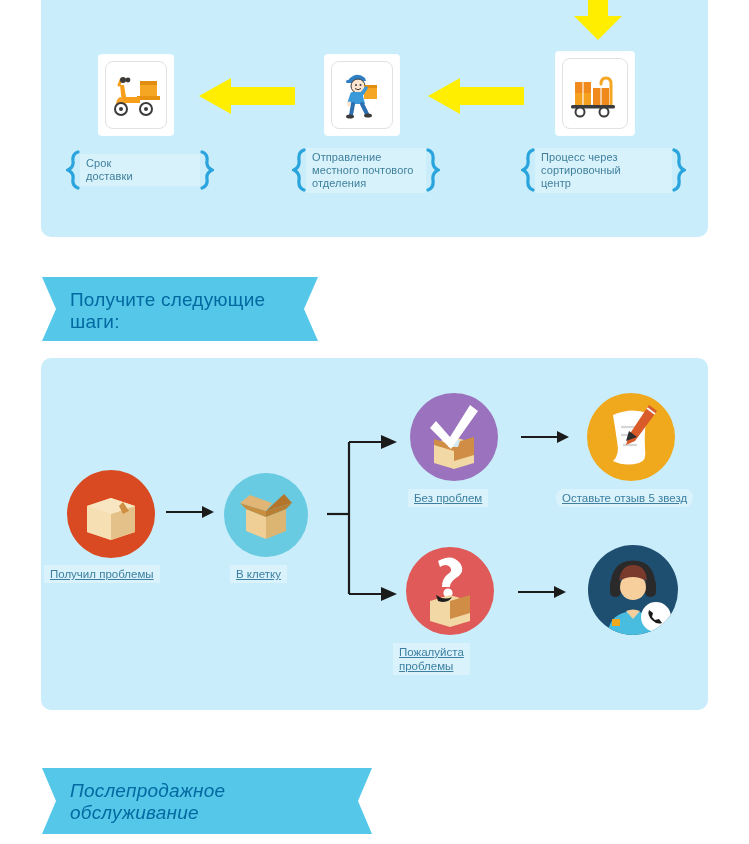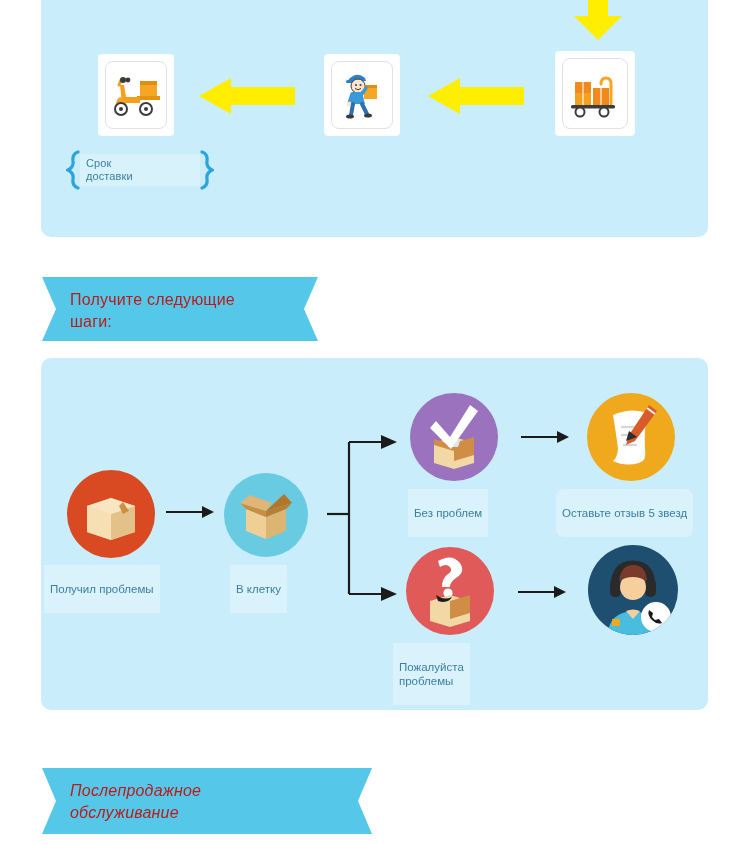--- a/index.html
+++ b/index.html
@@ -56,40 +56,41 @@
     white-space:pre-line;
     letter-spacing:.1px;
   }
 
   
   .ribbon{position:absolute;}
   .ribbon svg{position:absolute;left:0;top:0;}
   .ribbon-text{
     position:absolute;
     left:28px;top:12px;
-    font-size:16px;
+    font-size:19px;
     line-height:22px;
-    color:#b91c1c;
+    color:#0369a1;
     white-space:pre-line;
     letter-spacing:.2px;
   }
 
   
   .circ{position:absolute;border-radius:50%;}
   .circ svg{display:block;}
 
   
   .cap{
     position:absolute;
     font-size:11.5px;
     line-height:14px;
     color:#3c7fa0;
     background:rgba(255,255,255,.30);
-    padding:17px 6px;
+    padding:2px 6px;
     white-space:pre-line;
+    text-decoration:underline;
   }
 
   
   .conn{position:absolute;}
   .conn svg{display:block;}
 </style>
 </head>
 <body>
 
 <div class="stage">
@@ -190,21 +191,51 @@
     </span>
     <span class="brace-text">Срок
 доставки</span>
     <span class="brace">
       <svg width="14" height="40" viewBox="0 0 14 40">
         <path d="M2 2 q6 2 5 9 q-1 6 5 9 q-6 3 -5 9 q1 7 -5 9" stroke="#29a4dd" stroke-width="3.2" fill="none" stroke-linecap="round"></path>
       </svg>
     </span>
   </div>
 
-
+  <div class="brace-label" style="left:292px;top:148px;width:148px;height:44px;">
+    <span class="brace">
+      <svg width="14" height="44" viewBox="0 0 14 44">
+        <path d="M12 2 q-6 2 -5 10 q1 7 -5 10 q6 3 5 10 q-1 8 5 10" stroke="#29a4dd" stroke-width="3.2" fill="none" stroke-linecap="round"></path>
+      </svg>
+    </span>
+    <span class="brace-text">Отправление
+местного почтового
+отделения</span>
+    <span class="brace">
+      <svg width="14" height="44" viewBox="0 0 14 44">
+        <path d="M2 2 q6 2 5 10 q-1 7 5 10 q-6 3 -5 10 q1 8 -5 10" stroke="#29a4dd" stroke-width="3.2" fill="none" stroke-linecap="round"></path>
+      </svg>
+    </span>
+  </div>
+
+  <div class="brace-label" style="left:521px;top:148px;width:165px;height:44px;">
+    <span class="brace">
+      <svg width="14" height="44" viewBox="0 0 14 44">
+        <path d="M12 2 q-6 2 -5 10 q1 7 -5 10 q6 3 5 10 q-1 8 5 10" stroke="#29a4dd" stroke-width="3.2" fill="none" stroke-linecap="round"></path>
+      </svg>
+    </span>
+    <span class="brace-text">Процесс через
+сортировочный
+центр</span>
+    <span class="brace">
+      <svg width="14" height="44" viewBox="0 0 14 44">
+        <path d="M2 2 q6 2 5 10 q-1 7 5 10 q-6 3 -5 10 q1 8 -5 10" stroke="#29a4dd" stroke-width="3.2" fill="none" stroke-linecap="round"></path>
+      </svg>
+    </span>
+  </div>
 
   <div class="ribbon" style="left:42px;top:277px;width:276px;height:64px;">
     <svg width="276" height="64" viewBox="0 0 276 64">
       <path d="M0 0 L276 0 L262 32 L276 64 L0 64 L14 32 Z" fill="#55c8ea"></path>
     </svg>
     <div class="ribbon-text">Получите следующие
 шаги:</div>
   </div>
 
   <div class="panel" id="panel-afterreceive"></div>

